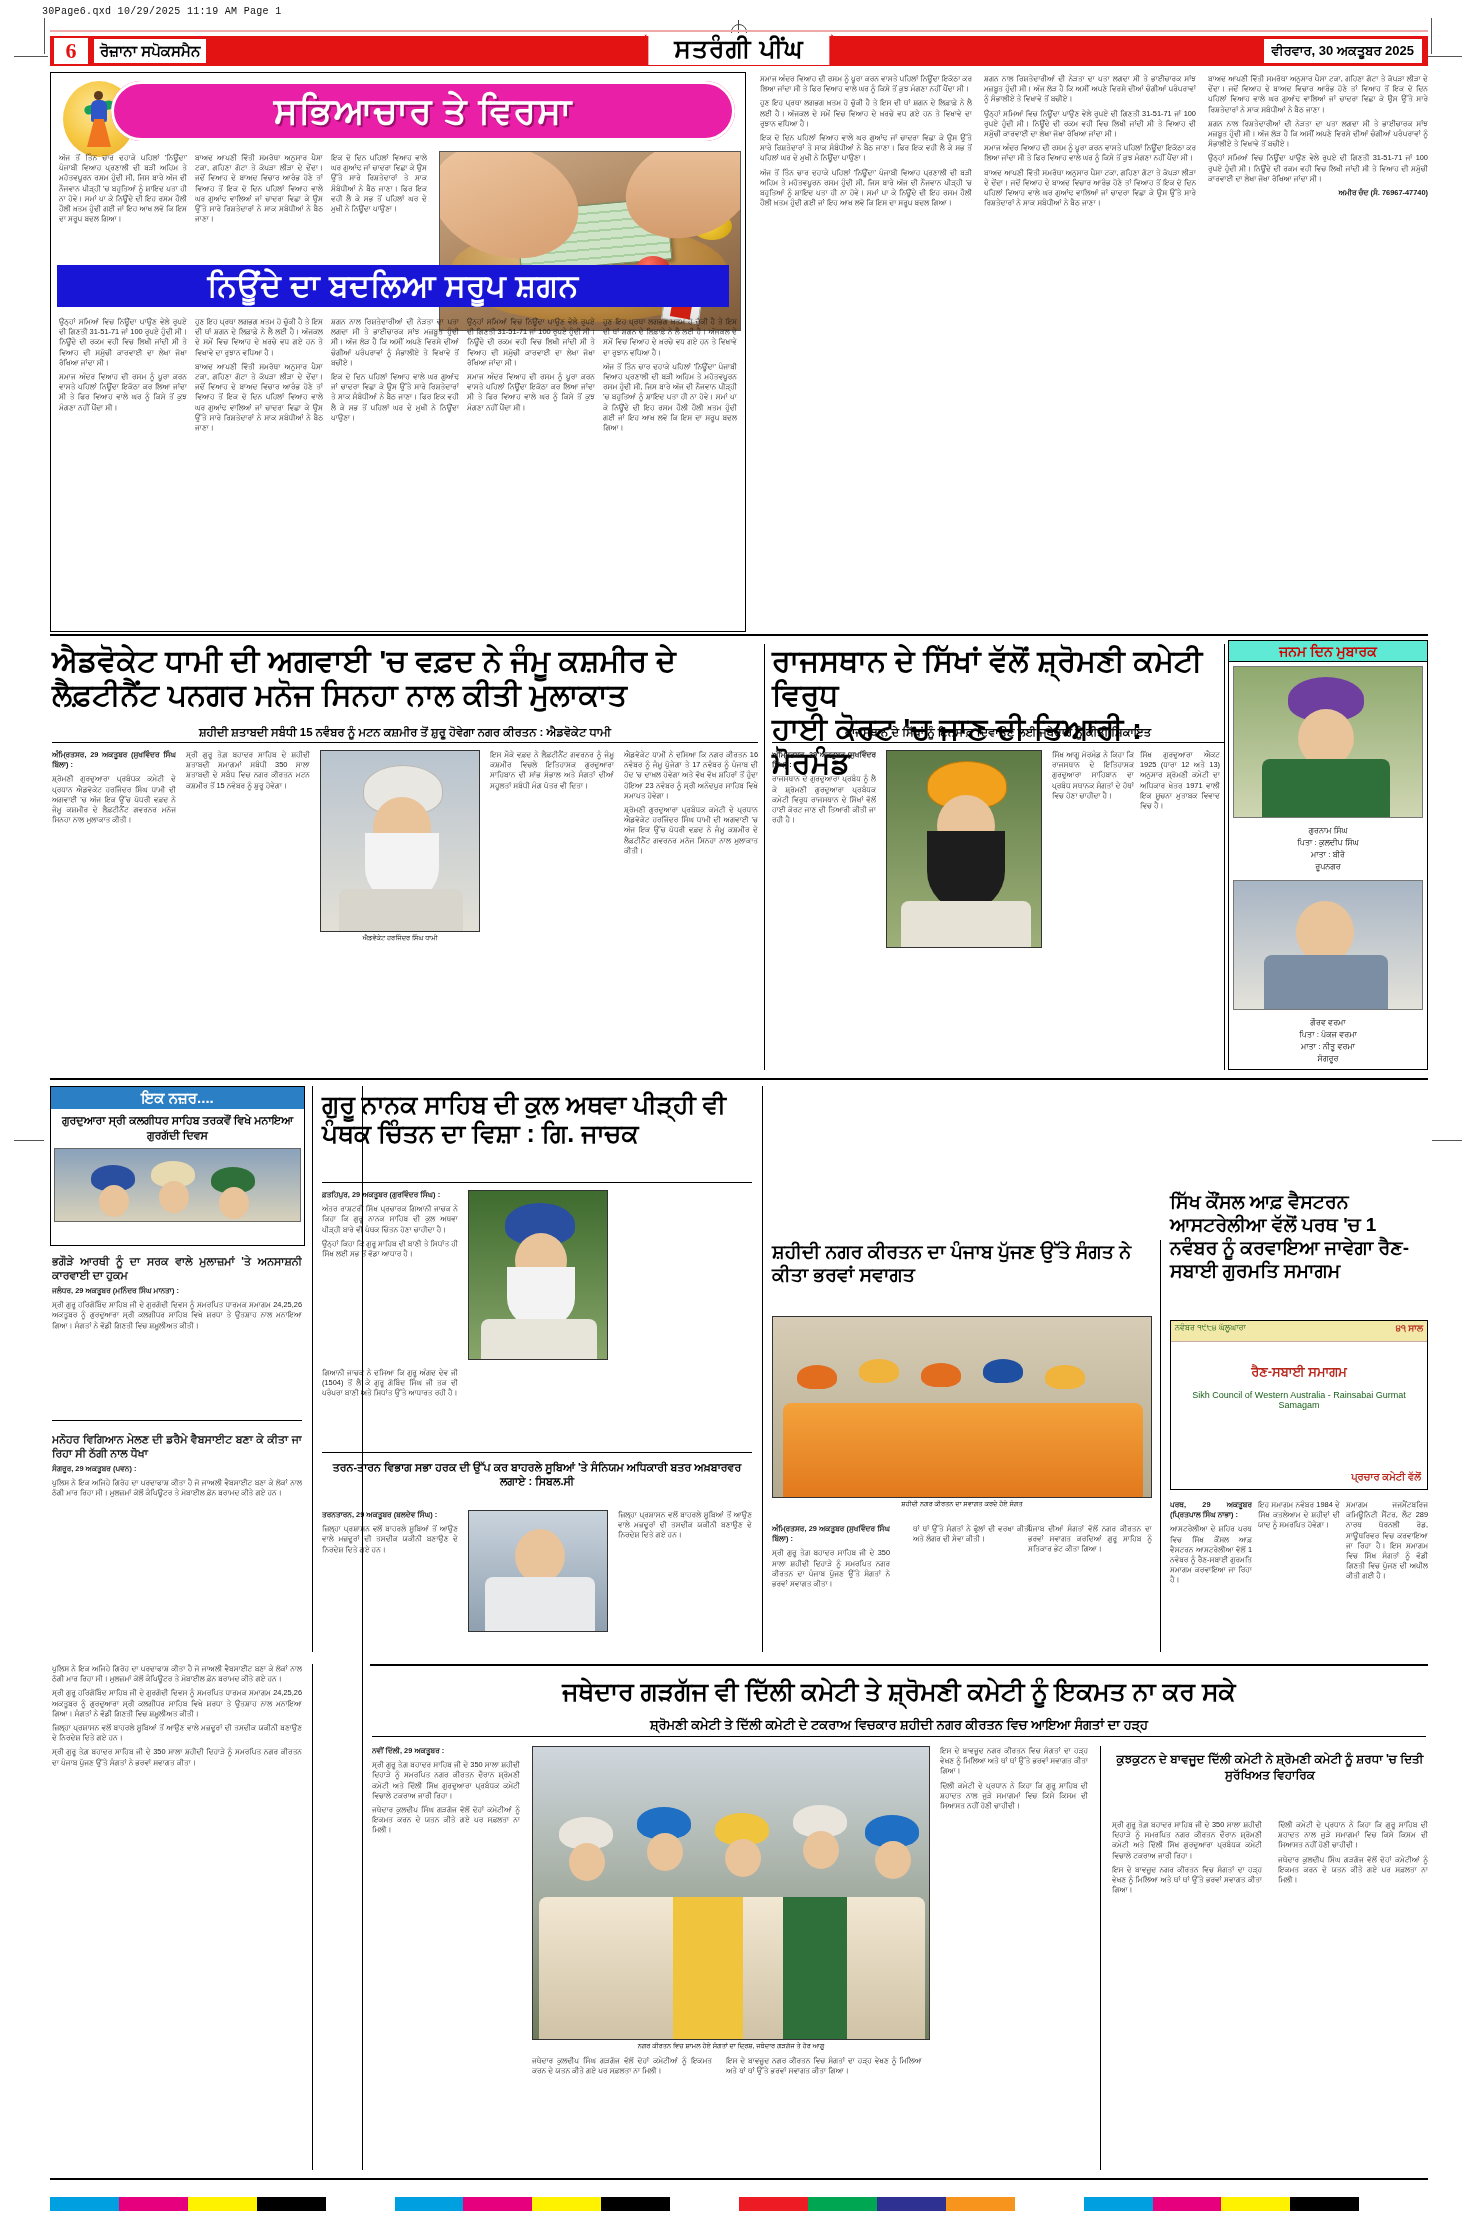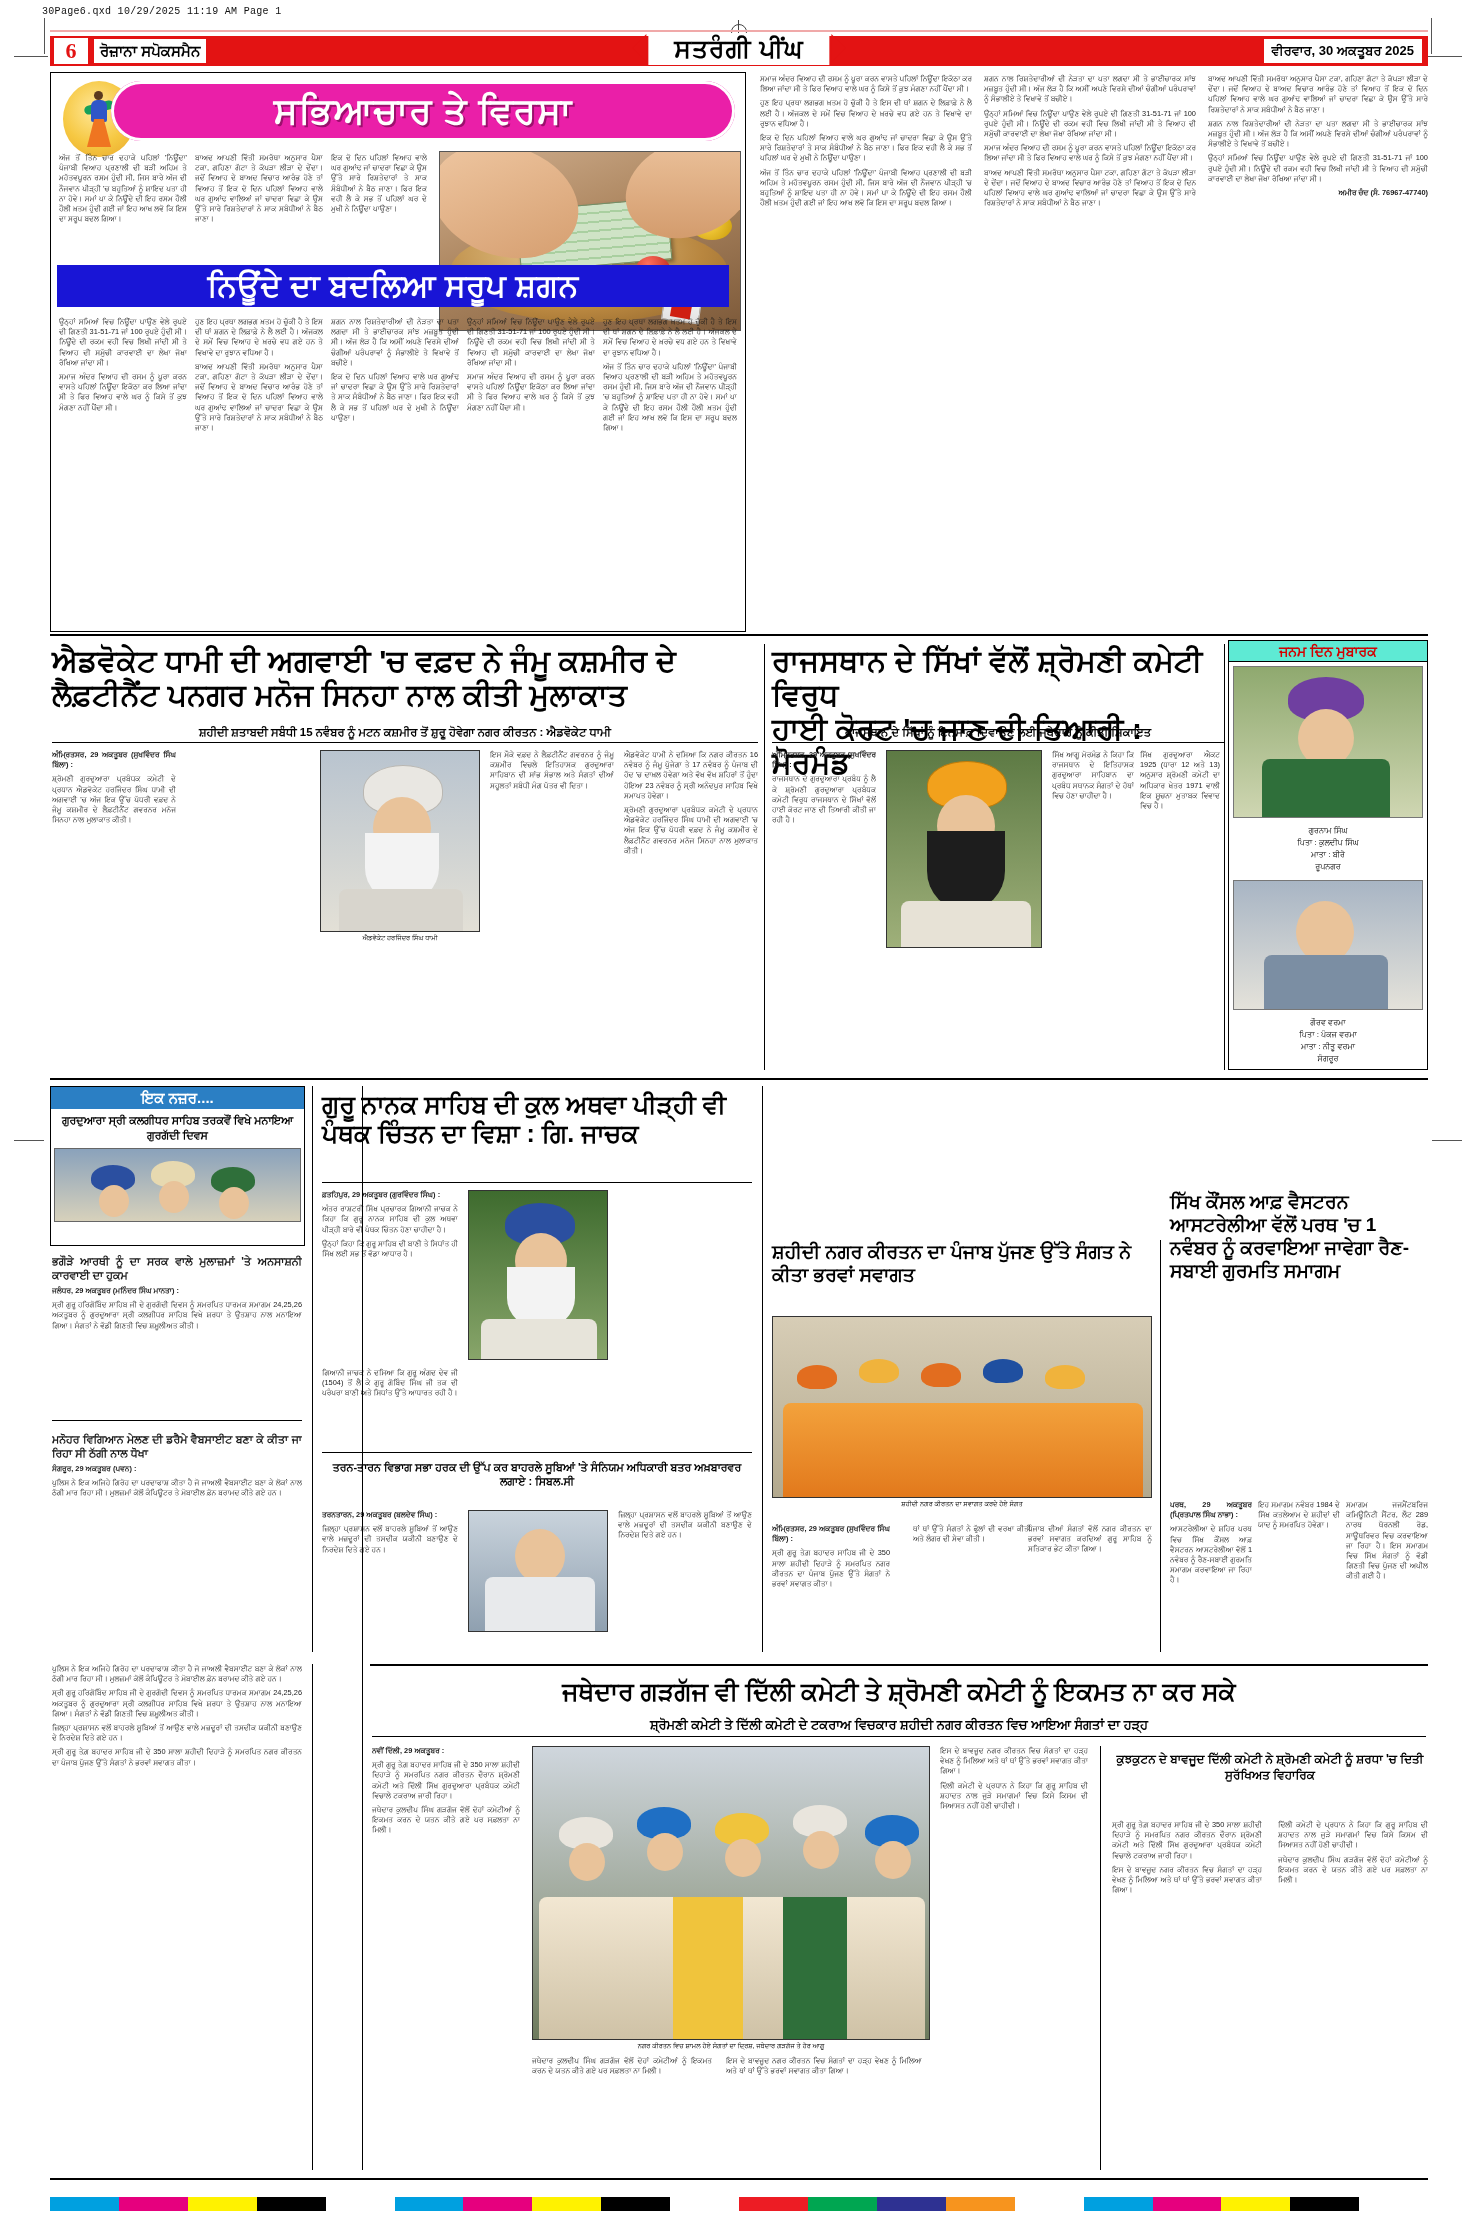--- a/index.html
+++ b/index.html
@@ -297,20 +297,23 @@
     <div class="sec2-hl">ਰਾਜਸਥਾਨ ਦੇ ਸਿੱਖਾਂ ਵੱਲੋਂ ਸ਼੍ਰੋਮਣੀ ਕਮੇਟੀ ਵਿਰੁਧ</div>
     <div class="sec2-hl">ਹਾਈ ਕੋਰਟ 'ਚ ਜਾਣ ਦੀ ਤਿਆਰੀ : ਮੋਰਮੰਡ</div>
   </div>
   <div class="box sec2-sub" style="left:772px;top:722px;width:452px;">ਰਾਜਸਥਾਨ ਦੇ ਸਿੱਖਾਂ ਨੂੰ ਇਨਸਾਫ਼ ਦਿਵਾਉਣ ਲਈ ਜਥੇਦਾਰ ਨੂੰ ਕੀਤੀ ਸ਼ਿਕਾਇਤ</div>
   <div class="rule" style="left:772px;top:742px;width:452px;height:1px;"></div>
 
   <div class="box col-txt" style="left:52px;top:750px;width:124px;height:320px;">
     <p><span class="dateline">ਅੰਮ੍ਰਿਤਸਰ, 29 ਅਕਤੂਬਰ (ਸੁਖਵਿੰਦਰ ਸਿੰਘ ਬਿੱਲਾ) :</span></p>
     <p>ਸ਼੍ਰੋਮਣੀ ਗੁਰਦੁਆਰਾ ਪ੍ਰਬੰਧਕ ਕਮੇਟੀ ਦੇ ਪ੍ਰਧਾਨ ਐਡਵੋਕੇਟ ਹਰਜਿੰਦਰ ਸਿੰਘ ਧਾਮੀ ਦੀ ਅਗਵਾਈ 'ਚ ਅੱਜ ਇਕ ਉੱਚ ਪੱਧਰੀ ਵਫ਼ਦ ਨੇ ਜੰਮੂ ਕਸ਼ਮੀਰ ਦੇ ਲੈਫ਼ਟੀਨੈਂਟ ਗਵਰਨਰ ਮਨੋਜ ਸਿਨਹਾ ਨਾਲ ਮੁਲਾਕਾਤ ਕੀਤੀ।</p>
   </div>
+  <div class="box col-txt" style="left:186px;top:750px;width:124px;height:320px;">
+    <p>ਸ੍ਰੀ ਗੁਰੂ ਤੇਗ਼ ਬਹਾਦਰ ਸਾਹਿਬ ਦੇ ਸ਼ਹੀਦੀ ਸ਼ਤਾਬਦੀ ਸਮਾਗਮਾਂ ਸਬੰਧੀ 350 ਸਾਲਾ ਸ਼ਤਾਬਦੀ ਦੇ ਸਬੰਧ ਵਿਚ ਨਗਰ ਕੀਰਤਨ ਮਟਨ ਕਸ਼ਮੀਰ ਤੋਂ 15 ਨਵੰਬਰ ਨੂੰ ਸ਼ੁਰੂ ਹੋਵੇਗਾ।</p>
+  </div>
   <div class="box" style="left:320px;top:750px;width:160px;">
     <div class="mini-photo photo-gen" style="height:180px;">
       <div class="pg-sky" style="background:linear-gradient(#b9c4cf,#e3e0d6);"></div>
       <div class="turban" style="left:42px;top:14px;width:78px;height:48px;background:#e9e7e2;border:1px solid #b9b7b2;"></div>
       <div class="face" style="left:52px;top:46px;width:58px;height:62px;"></div>
       <div class="beard" style="left:44px;top:82px;width:74px;height:70px;"></div>
       <div class="kurta" style="left:18px;top:138px;width:124px;height:44px;background:#d8d5cd;"></div>
     </div>
     <div class="mp-cap">ਐਡਵੋਕੇਟ ਹਰਜਿੰਦਰ ਸਿੰਘ ਧਾਮੀ</div>
   </div>
@@ -464,20 +467,28 @@
   <div class="box col-txt" style="left:900px;top:1524px;width:118px;height:130px;margin-left:13px;">
     <p>ਥਾਂ ਥਾਂ ਉੱਤੇ ਸੰਗਤਾਂ ਨੇ ਫੁੱਲਾਂ ਦੀ ਵਰਖਾ ਕੀਤੀ ਅਤੇ ਲੰਗਰ ਦੀ ਸੇਵਾ ਕੀਤੀ।</p>
   </div>
   <div class="box col-txt" style="left:1028px;top:1524px;width:124px;height:130px;">
     <p>ਪੰਜਾਬ ਦੀਆਂ ਸੰਗਤਾਂ ਵੱਲੋਂ ਨਗਰ ਕੀਰਤਨ ਦਾ ਭਰਵਾਂ ਸਵਾਗਤ ਕਰਦਿਆਂ ਗੁਰੂ ਸਾਹਿਬ ਨੂੰ ਸਤਿਕਾਰ ਭੇਟ ਕੀਤਾ ਗਿਆ।</p>
   </div>
 
   <div class="rule" style="left:1160px;top:1240px;width:1px;height:412px;"></div>
 
   <div class="box hl-med" style="left:1170px;top:1190px;width:258px;">ਸਿੱਖ ਕੌਂਸਲ ਆਫ਼ ਵੈਸਟਰਨ ਆਸਟਰੇਲੀਆ ਵੱਲੋਂ ਪਰਥ 'ਚ 1 ਨਵੰਬਰ ਨੂੰ ਕਰਵਾਇਆ ਜਾਵੇਗਾ ਰੈਣ-ਸਬਾਈ ਗੁਰਮਤਿ ਸਮਾਗਮ</div>
+  <div class="adbox" style="left:1170px;top:1320px;width:258px;height:170px;">
+    <div class="ad-top"></div>
+    <div style="position:absolute;left:4px;top:2px;font-size:8px;color:#1a5f1a;">ਨਵੰਬਰ ੧੯੮੪ ਘੱਲੂਘਾਰਾ</div>
+    <div style="position:absolute;right:4px;top:2px;font-size:9px;font-weight:bold;color:#b8271c;">੪੧ ਸਾਲ</div>
+    <div class="ad-title" style="margin-top:18px;">ਰੈਣ-ਸਬਾਈ ਸਮਾਗਮ</div>
+    <div class="ad-sub" style="margin-top:10px;padding:0 8px;">Sikh Council of Western Australia - Rainsabai Gurmat Samagam</div>
+    <div style="position:absolute;right:6px;bottom:6px;font-size:10px;font-weight:bold;color:#b8271c;">ਪ੍ਰਚਾਰ ਕਮੇਟੀ ਵੱਲੋਂ</div>
+  </div>
   <div class="box col-txt" style="left:1170px;top:1500px;width:82px;height:156px;">
     <p><span class="dateline">ਪਰਥ, 29 ਅਕਤੂਬਰ (ਪ੍ਰਿਤਪਾਲ ਸਿੰਘ ਨਾਭਾ) :</span></p>
     <p>ਆਸਟਰੇਲੀਆ ਦੇ ਸ਼ਹਿਰ ਪਰਥ ਵਿਚ ਸਿੱਖ ਕੌਂਸਲ ਆਫ਼ ਵੈਸਟਰਨ ਆਸਟਰੇਲੀਆ ਵੱਲੋਂ 1 ਨਵੰਬਰ ਨੂੰ ਰੈਣ-ਸਬਾਈ ਗੁਰਮਤਿ ਸਮਾਗਮ ਕਰਵਾਇਆ ਜਾ ਰਿਹਾ ਹੈ।</p>
   </div>
   <div class="box col-txt" style="left:1258px;top:1500px;width:82px;height:156px;">
     <p>ਇਹ ਸਮਾਗਮ ਨਵੰਬਰ 1984 ਦੇ ਸਿੱਖ ਕਤਲੇਆਮ ਦੇ ਸ਼ਹੀਦਾਂ ਦੀ ਯਾਦ ਨੂੰ ਸਮਰਪਿਤ ਹੋਵੇਗਾ।</p>
   </div>
   <div class="box col-txt" style="left:1346px;top:1500px;width:82px;height:156px;">
     <p>ਸਮਾਗਮ ਜਜਮੈਂਟਬਰਿਜ ਕਮਿਊਨਿਟੀ ਸੈਂਟਰ, ਲੌਟ 289 ਨਾਰਥ ਥੋਰਨਲੀ ਰੋਡ, ਸਾਊਥਰਿਵਰ ਵਿਚ ਕਰਵਾਇਆ ਜਾ ਰਿਹਾ ਹੈ। ਇਸ ਸਮਾਗਮ ਵਿਚ ਸਿੱਖ ਸੰਗਤਾਂ ਨੂੰ ਵੱਡੀ ਗਿਣਤੀ ਵਿਚ ਪੁੱਜਣ ਦੀ ਅਪੀਲ ਕੀਤੀ ਗਈ ਹੈ।</p>
   </div>

